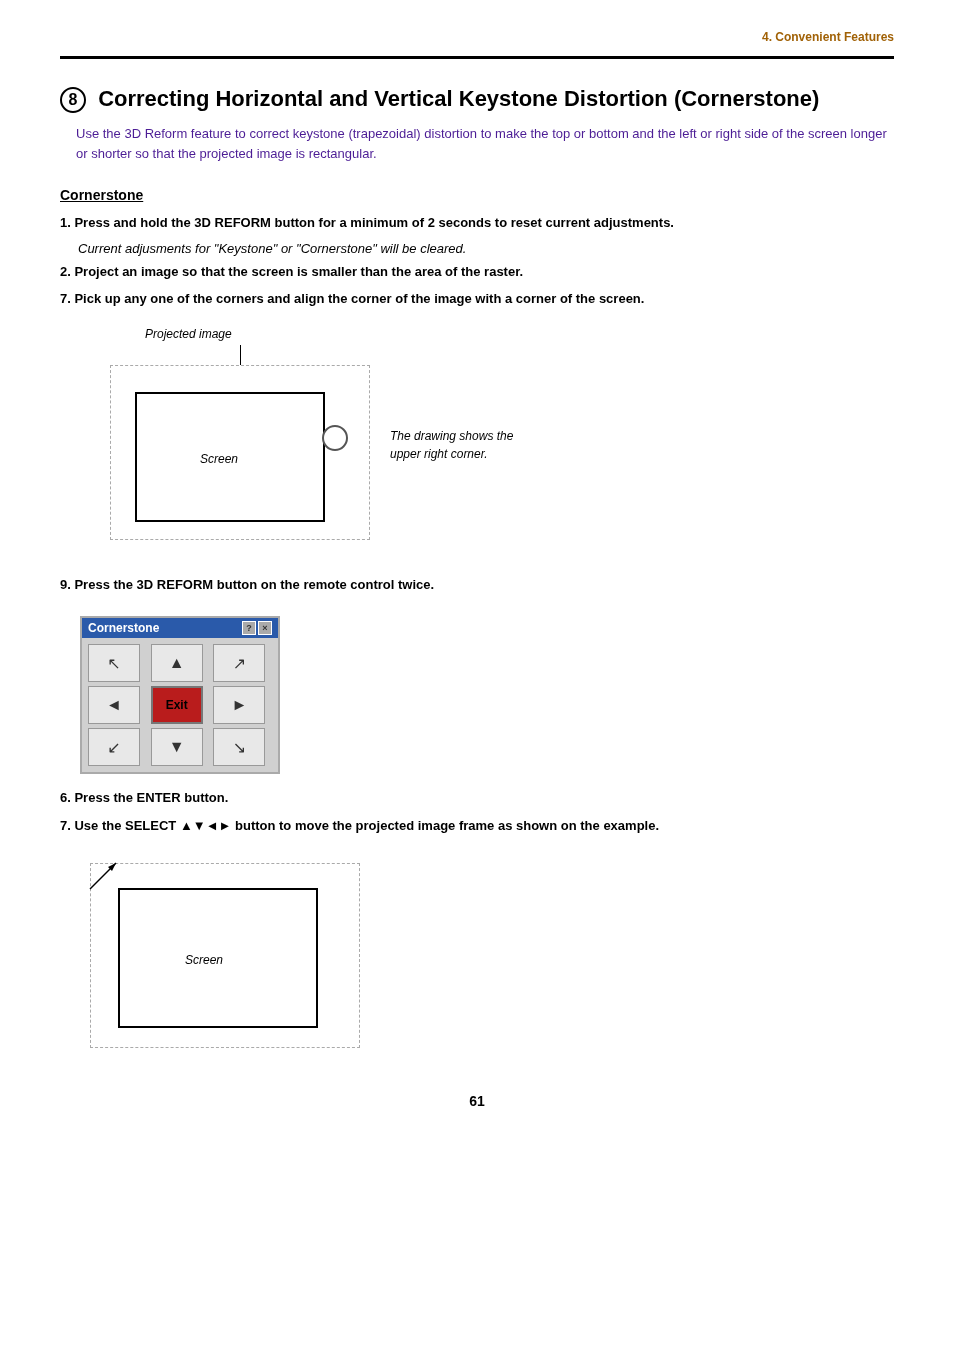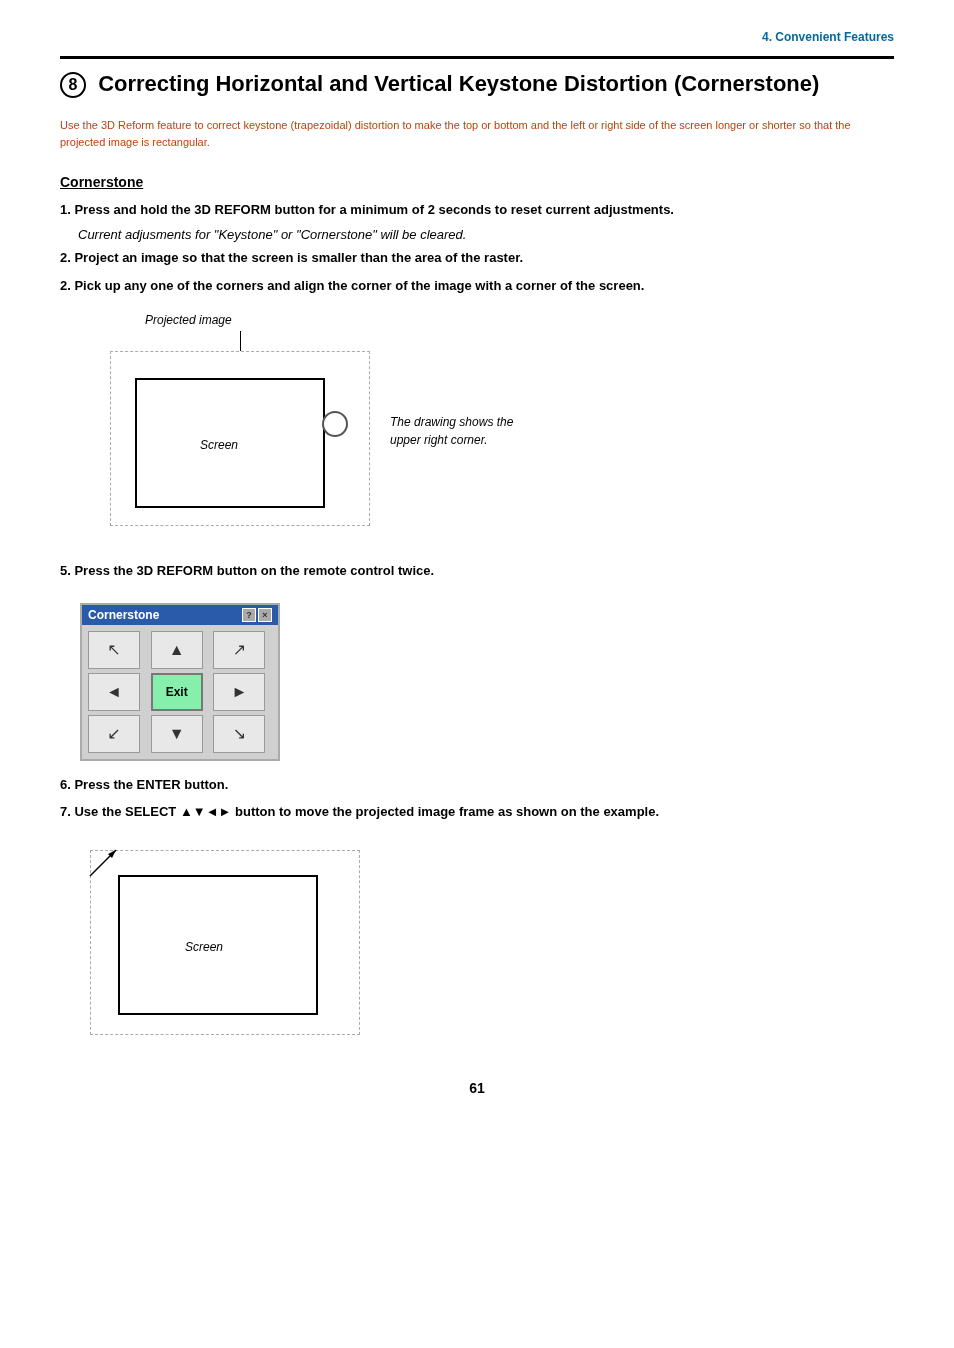--- a/index.html
+++ b/index.html
@@ -13,48 +13,49 @@
     }
     .page {
       padding: 30px 60px 60px 60px;
       position: relative;
     }
     .top-right-header {
       text-align: right;
       font-size: 12px;
       font-weight: bold;
       margin-bottom: 12px;
-      color: #0369a1;
+      color: #a16207;
     }
     .main-title {
       font-size: 22px;
       font-weight: bold;
       border-top: 3px solid #000;
-      padding-top: 11px;
-      margin-bottom: 18px;
+      padding-top: 26px;
+      margin-bottom: 10px;
       line-height: 1.3;
     }
     .main-title .circle-num {
       display: inline-block;
       width: 26px;
       height: 26px;
       border-radius: 50%;
       border: 2.5px solid #000;
       text-align: center;
       line-height: 22px;
       font-size: 16px;
       font-weight: bold;
       margin-right: 6px;
       vertical-align: middle;
     }
     .intro-text {
-      font-size: 11px;
+      font-size: 13px;
       line-height: 1.6;
       margin-bottom: 22px;
-      color: #c2410c;
+      color: #4c1d95;
+      margin-left: 16px;
     }
     .section-title {
       font-size: 14px;
       font-weight: bold;
       margin-bottom: 10px;
       text-decoration: underline;
     }
     .step {
       margin-bottom: 8px;
       padding-left: 0;
@@ -177,21 +178,21 @@
       height: 38px;
       background: #e8e8e8;
       border: 1.5px solid #999;
       display: flex;
       align-items: center;
       justify-content: center;
       font-size: 16px;
       color: #333;
     }
     .cs-cell.exit-btn {
-      background: #86efac;
+      background: #b91c1c;
       font-size: 12px;
       font-weight: bold;
       color: #000;
       border: 2px solid #777;
     }
     .steps-list {
       margin-left: 0;
     }
     .bottom-diagram {
       margin: 18px 0 18px 20px;
@@ -251,38 +252,38 @@
 
   <div class="steps-list">
     <p class="step">
       <strong>1. Press and hold the 3D REFORM button for a minimum of 2 seconds to reset current adjustments.</strong>
     </p>
     <p class="step-italic">Current adjusments for "Keystone" or "Cornerstone" will be cleared.</p>
     <p class="step">
       <strong>2. Project an image so that the screen is smaller than the area of the raster.</strong>
     </p>
     <p class="step">
-      <strong>2. Pick up any one of the corners and align the corner of the image with a corner of the screen.</strong>
+      <strong>7. Pick up any one of the corners and align the corner of the image with a corner of the screen.</strong>
     </p>
   </div>
 
   
   <div class="diagram-area">
     <span class="projected-image-label">Projected image</span>
     <div class="proj-arrow"></div>
     <div class="outer-dashed"></div>
     <div class="inner-solid"></div>
     <span class="screen-label">Screen</span>
     <div class="corner-circle"></div>
     <div class="drawing-note">The drawing shows the<br>upper right corner.</div>
   </div>
 
   
   <p class="step">
-    <strong>5. Press the 3D REFORM button on the remote control twice.</strong>
+    <strong>9. Press the 3D REFORM button on the remote control twice.</strong>
   </p>
 
   
   <div class="cornerstone-box">
     <div class="cornerstone-titlebar">
       <span>Cornerstone</span>
       <div class="titlebar-icons">
         <span class="titlebar-icon">?</span>
         <span class="titlebar-icon">×</span>
       </div>

